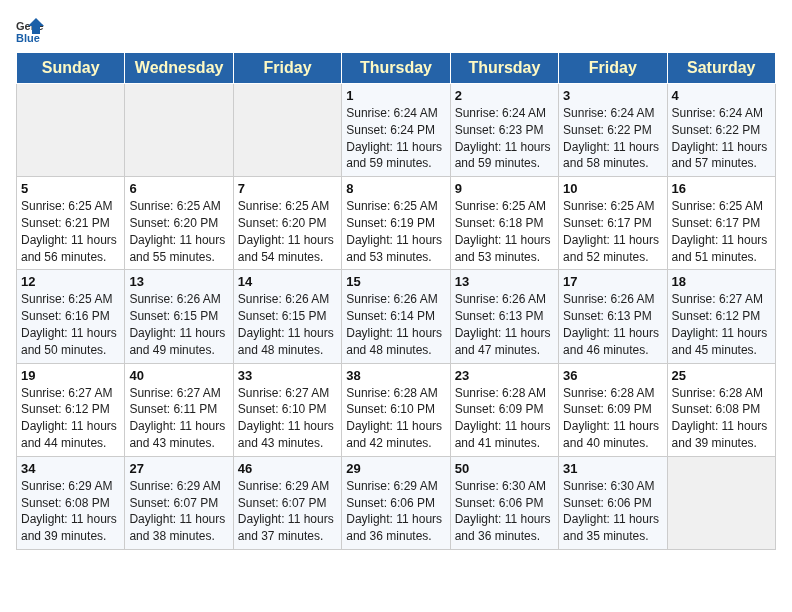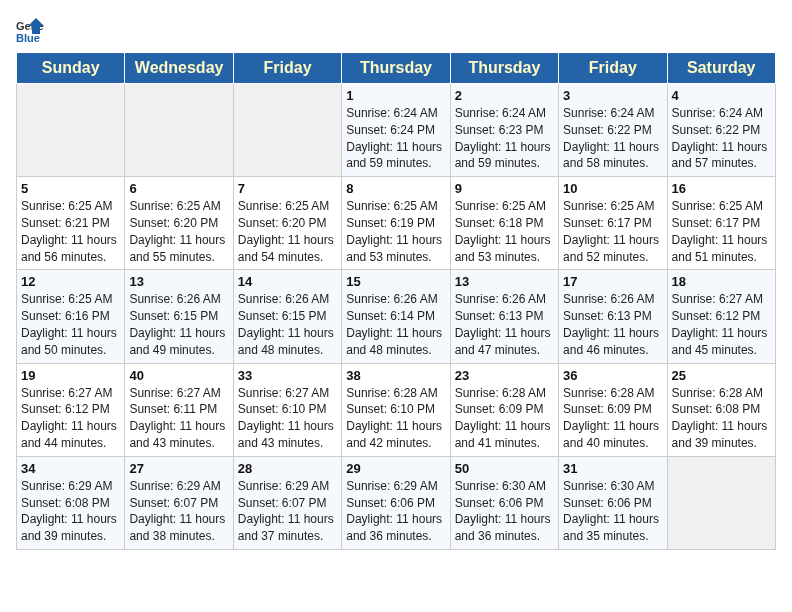--- a/index.html
+++ b/index.html
@@ -230,21 +230,21 @@
       <tr>
         <td>
           <div class="day-number">34</div>
           <div class="day-info">Sunrise: 6:29 AM<br>Sunset: 6:08 PM<br>Daylight: 11 hours and 39 minutes.</div>
         </td>
         <td>
           <div class="day-number">27</div>
           <div class="day-info">Sunrise: 6:29 AM<br>Sunset: 6:07 PM<br>Daylight: 11 hours and 38 minutes.</div>
         </td>
         <td>
-          <div class="day-number">28</div>
+          <div class="day-number">46</div>
           <div class="day-info">Sunrise: 6:29 AM<br>Sunset: 6:07 PM<br>Daylight: 11 hours and 37 minutes.</div>
         </td>
         <td>
           <div class="day-number">29</div>
           <div class="day-info">Sunrise: 6:29 AM<br>Sunset: 6:06 PM<br>Daylight: 11 hours and 36 minutes.</div>
         </td>
         <td>
           <div class="day-number">50</div>
           <div class="day-info">Sunrise: 6:30 AM<br>Sunset: 6:06 PM<br>Daylight: 11 hours and 36 minutes.</div>
         </td>

